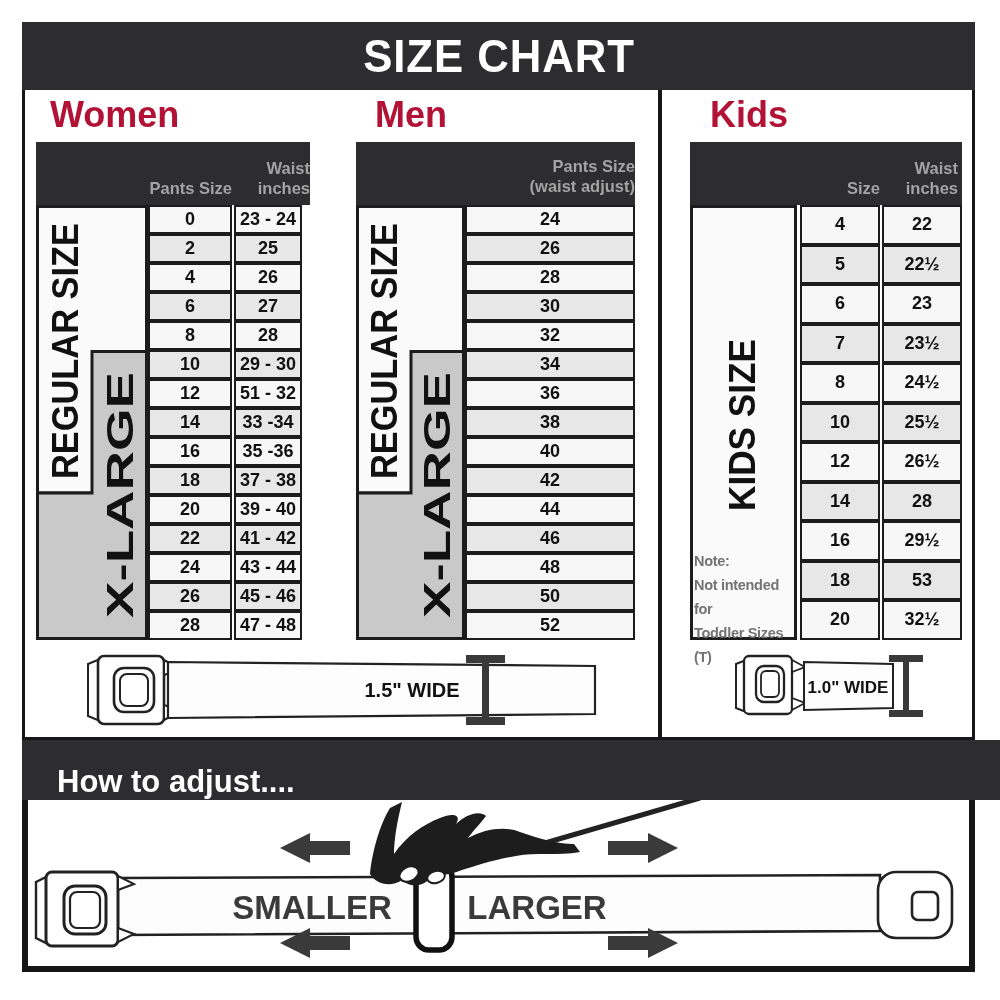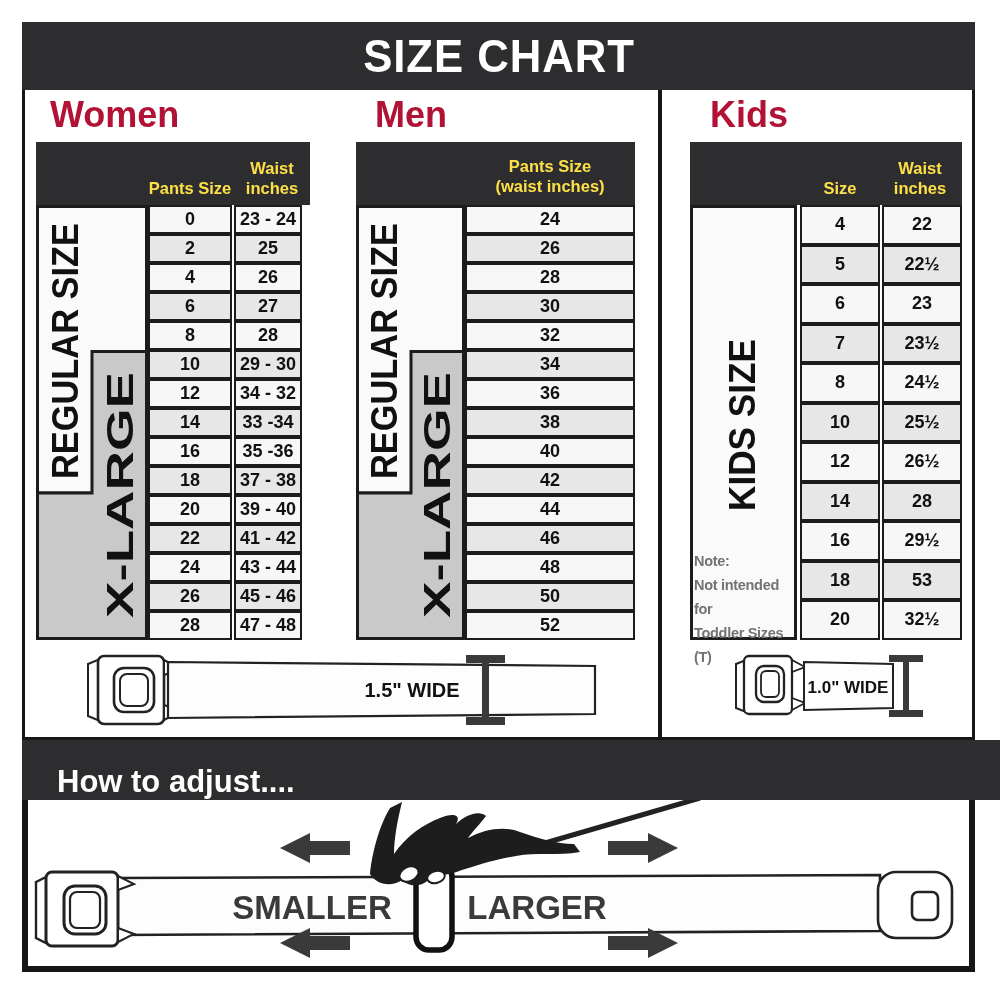--- a/index.html
+++ b/index.html
@@ -20,21 +20,21 @@
   #divider { left:658px; top:90px; width:4px; height:650px; background:#161616; }
 
   .sec-title { top:94px; width:250px; font-size:36px; font-weight:700; color:#b11235; }
   #women-title { left:50px; } #men-title { left:375px; } #kids-title { left:710px; }
 
   
   .thead { background:#2d2d2f; height:63px; top:142px; }
   #women-thead { left:36px;  width:274px; }
   #men-thead   { left:356px; width:279px; }
   #kids-thead  { left:690px; width:272px; }
-  .th { position:absolute; bottom:6px; text-align:center; color:#fde047; font-size:16.5px; font-weight:700; line-height:1.25; }
+  .th { position:absolute; bottom:6px; text-align:right; color:#a3a3a3; font-size:16.5px; font-weight:700; line-height:1.25; }
 
   
   .rows { top:205px; display:flex; flex-direction:column; }
   #women-rows { left:148px; width:164px; }
   #men-rows   { left:465px; width:170px; }
   #kids-rows  { left:800px; width:164px; }
   .row { display:flex; }
   .row .cell { border:2.5px solid #1c1c1c; background:#f7f7f7; display:flex; align-items:center; justify-content:center;
                font-size:18px; font-weight:700; color:#111; }
   .row.alt .cell { background:#e7e7e7; }
@@ -72,21 +72,21 @@
   <div class="abs sec-title" id="kids-title">Kids</div>
 
   <div class="abs thead" id="women-thead">
     <div class="th" style="left:112px; width:84px;">Pants Size</div>
     <div class="th" style="left:198px; width:76px;">Waist inches</div>
   </div>
 
   <div class="abs thead" id="men-thead">
     <div class="th" style="left:109px; width:170px; bottom:8px;">
       <div>Pants Size</div>
-      <div>(waist inches)</div>
+      <div>(waist adjust)</div>
     </div>
   </div>
 
   <div class="abs thead" id="kids-thead">
     <div class="th" style="left:110px; width:80px;">Size</div>
     <div class="th" style="left:192px; width:76px;">Waist inches</div>
   </div>
 
   <svg class="abs sideSvg" style="left:36px; top:205px;" width="112" height="435" viewBox="0 0 112 435">
     <rect x="1.5" y="1.5" width="109" height="286.5" fill="#fafafa" stroke="#1c1c1c" stroke-width="3"></rect>
@@ -133,21 +133,21 @@
       <div class="row wm-row">
         <div class="cell c1">8</div>
         <div class="cell c2">28</div>
       </div>
       <div class="row wm-row alt">
         <div class="cell c1">10</div>
         <div class="cell c2">29 - 30</div>
       </div>
       <div class="row wm-row">
         <div class="cell c1">12</div>
-        <div class="cell c2">34 - 32</div>
+        <div class="cell c2">51 - 32</div>
       </div>
       <div class="row wm-row alt">
         <div class="cell c1">14</div>
         <div class="cell c2">33 -34</div>
       </div>
       <div class="row wm-row">
         <div class="cell c1">16</div>
         <div class="cell c2">35 -36</div>
       </div>
       <div class="row wm-row alt">

